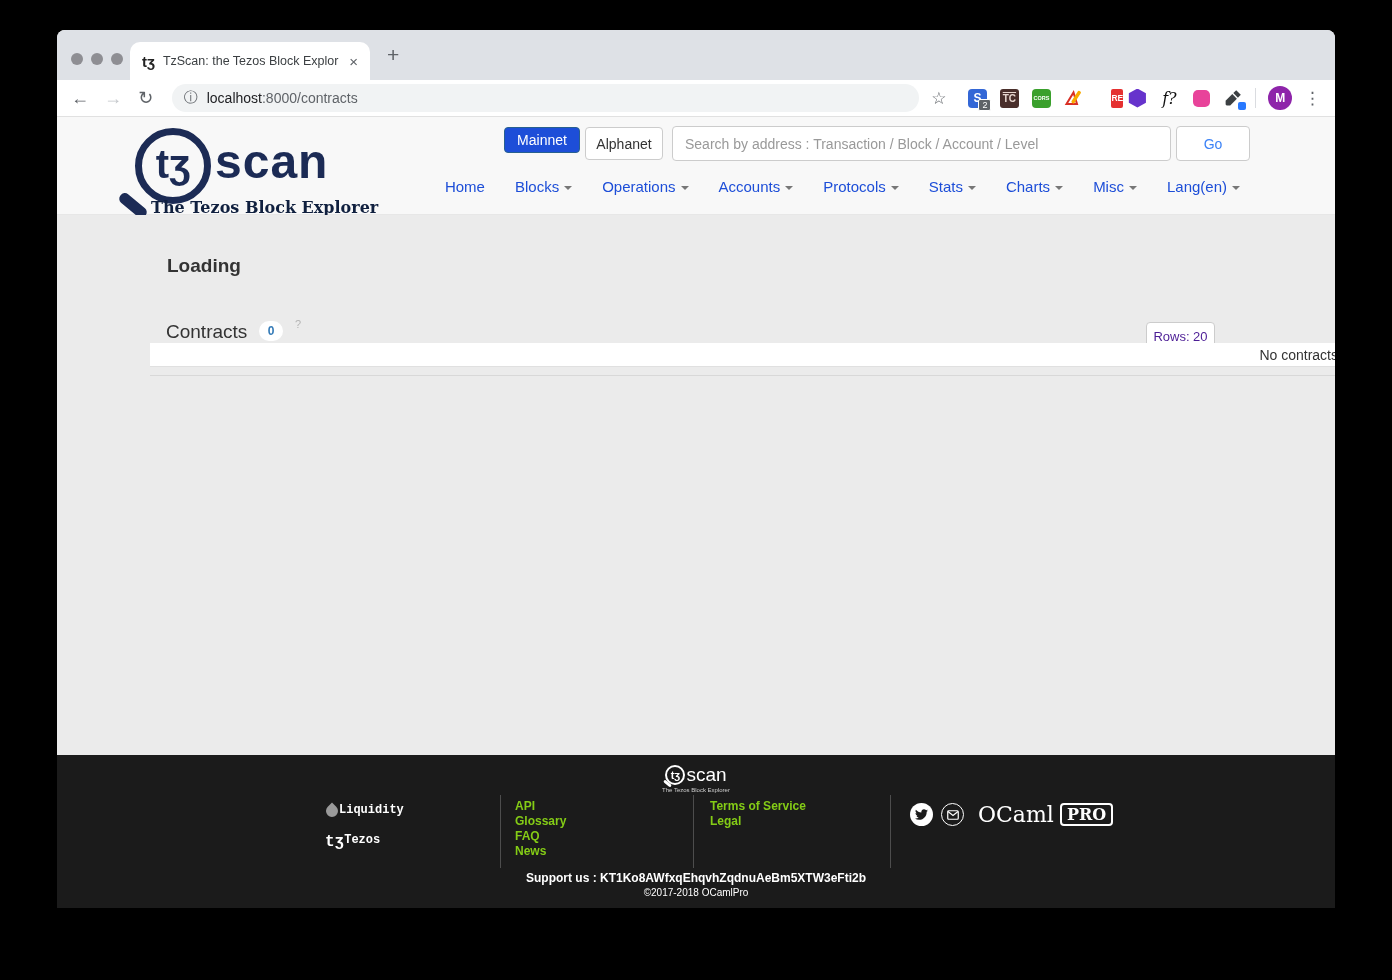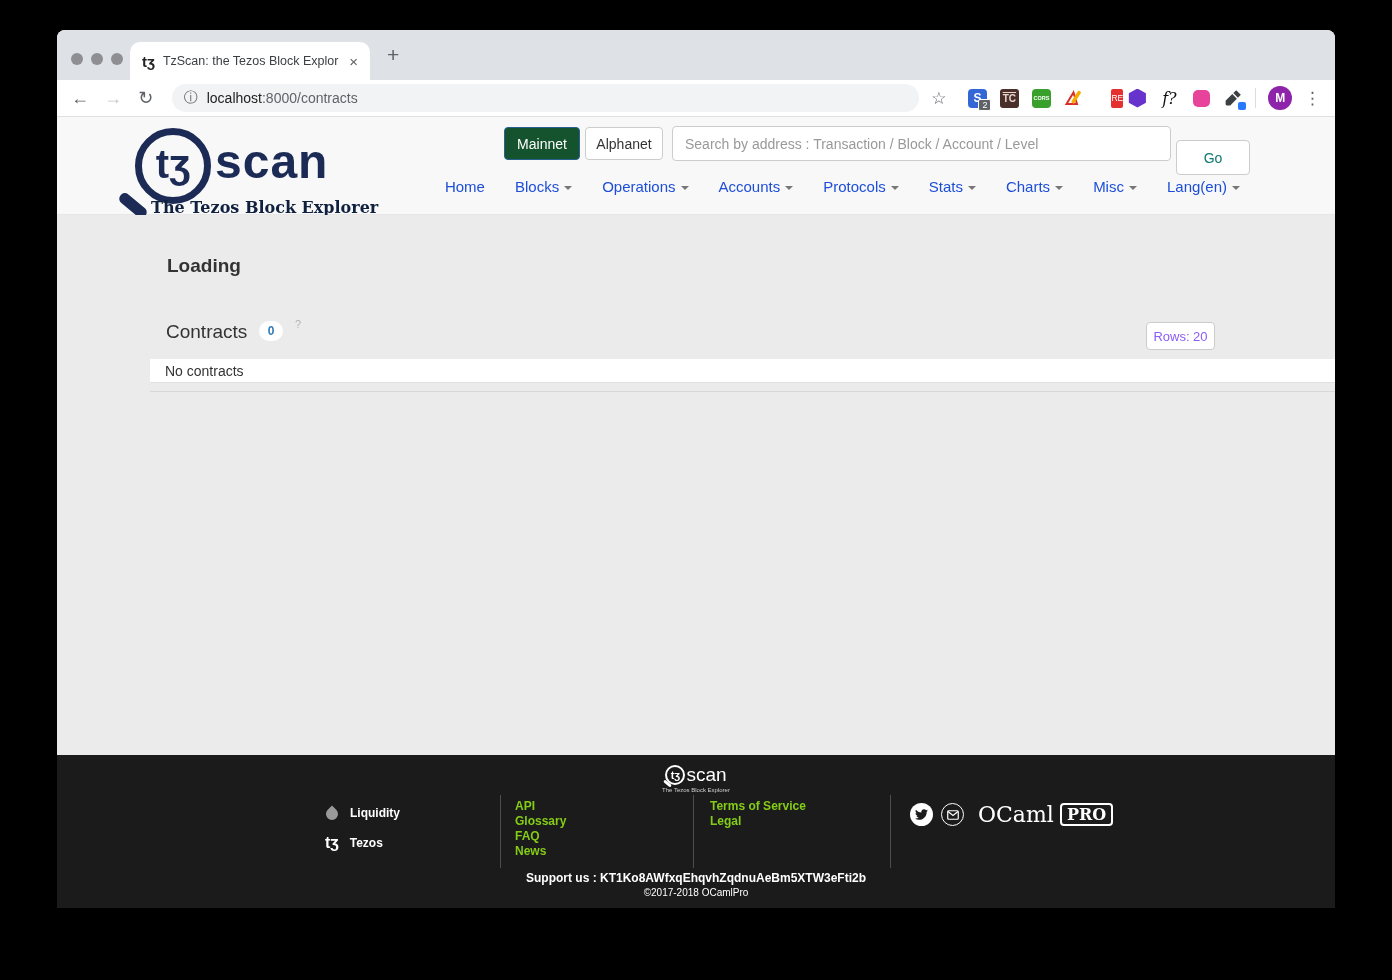--- a/index.html
+++ b/index.html
@@ -39,21 +39,21 @@
   .ext-s-box { width:19px; height:19px; border-radius:4px; background:#3367d6; color:#fff;
                font-size:12px; font-weight:bold; display:flex; align-items:center; justify-content:center; }
   .ext-badge { position:absolute; right:-4px; bottom:-3px; background:#5f6368; color:#fff;
                font-size:9px; padding:0 3px; border-radius:2px; border:1px solid #fff; }
   .ext-tc { width:19px; height:19px; border-radius:3px; background:#4a2f2b; color:#e8d7cf;
             font-size:10px; font-weight:bold; display:flex; align-items:center; justify-content:center;
             text-decoration:overline; }
   .ext-cors { width:19px; height:19px; border-radius:4px; background:#3aa02c; color:#fff;
               font-size:5.5px; font-weight:bold; display:flex; align-items:center; justify-content:center; }
   .ext-re { width:19px; height:19px; border-radius:2px; background:#e53030; color:#fff;
-            font-size:8.5px; font-weight:normal; display:flex; align-items:center; justify-content:center;margin-left:24px; }
+            font-size:8.5px; font-weight:bold; display:flex; align-items:center; justify-content:center;margin-left:24px; }
   .ext-hex { width:19px; height:19px; background:#6633cc;
              clip-path:polygon(50% 0,95% 25%,95% 75%,50% 100%,5% 75%,5% 25%); }
   .ext-fq { font-size:16px; color:#111; white-space:nowrap; font-family:"DejaVu Serif", serif; font-style:italic; }
   .ext-pink { width:17px; height:17px; border-radius:5px; background:#e8439a; }
   .ext-badge-blue { position:absolute; right:-3px; bottom:-2px; width:8px; height:8px;
                     background:#2979ff; border-radius:2px; }
   .tb-divider { width:1px; height:20px; background:#dadce0; margin-left:12px; }
   .avatar { width:24px; height:24px; border-radius:50%; background:#8e24aa; color:#fff;
             font-size:12px; font-weight:bold; display:flex; align-items:center;
             justify-content:center; margin-left:12px; }
@@ -66,66 +66,66 @@
           align-items:center; justify-content:center; }
   .lens-glyph { font-size:40px; font-weight:bold; color:#1c2b55; margin-top:-4px; }
   .lens-handle { position:absolute; left:60px; top:83px; width:32px; height:11px;
                  background:#1c2b55; border-radius:5px; transform:rotate(40deg); }
   .logo-scan { position:absolute; left:158px; top:17px; font-size:48px; font-weight:bold;
                color:#1c2b55; letter-spacing:1px; }
   .logo-tagline { position:absolute; left:94px; top:81px; font-family:"DejaVu Serif", serif;
                   font-weight:bold; font-size:16px; color:#10203f; white-space:nowrap; }
   .btn { border-radius:4px; font-size:14px; display:flex; align-items:center;
          justify-content:center; cursor:pointer; }
-  .btn-mainnet { position:absolute; left:447px; top:10px; width:76px; height:33px;
-                 background:#14532d; border:1px solid #28608f; color:#fff; }
+  .btn-mainnet { position:absolute; left:447px; top:10px; width:76px; height:26px;
+                 background:#1d4ed8; border:1px solid #28608f; color:#fff; }
   .btn-alphanet { position:absolute; left:528px; top:10px; width:78px; height:33px;
                   background:#fff; border:1px solid #ccc; color:#333; }
   .search-input { position:absolute; left:615px; top:9px; width:499px; height:35px;
                   border:1px solid #ccc; border-radius:4px; padding:0 12px; font-size:14px;
                   color:#555; background:#fff; font-family:"Liberation Sans", sans-serif; }
   .search-input::placeholder { color:#999; opacity:1; }
   .btn-go { position:absolute; left:1119px; top:9px; width:74px; height:35px;
-            background:#fff; border:1px solid #ccc; color:#0f766e;margin-top:14px; }
+            background:#fff; border:1px solid #ccc; color:#3b82f6; }
   .main-nav { position:absolute; top:61px; right:95px; display:flex; gap:30px; align-items:center; }
   .nav-item { font-size:15px; color:#1d4ed8; text-decoration:none; white-space:nowrap; cursor:pointer; }
   .caret { display:inline-block; margin-left:5px; vertical-align:2px;
            border-top:4px solid #777; border-left:4px solid transparent; border-right:4px solid transparent; }
 
   
   .main { position:relative; height:540px; background:#ebebeb; }
   .loading { position:absolute; left:110px; top:40px; font-size:19px; font-weight:bold; color:#333; }
   .section-head { position:absolute; left:109px; top:103px; }
   .section-title { font-size:19px; color:#333; }
   .count-badge { display:inline-block; margin-left:7px; background:#fff; color:#337ab7;
                  font-size:12px; font-weight:bold; padding:3px 9px; border-radius:11px;
                  vertical-align:3px; }
   .help-mark { vertical-align:10px; font-size:11px; color:#b5b5b5; margin-left:7px; }
   .rows-btn { position:absolute; left:1089px; top:107px; width:69px; height:28px;
-              background:#fff; border:1px solid #ccc; border-radius:4px; color:#8b5cf6;
+              background:#fff; border:1px solid #ccc; border-radius:4px; color:#4c1d95;
               font-size:13px; display:flex; align-items:center; justify-content:center; cursor:pointer; }
-  .table { position:absolute; left:93px; top:144px; width:1188px; }
+  .table { position:absolute; left:93px; top:128px; width:1188px;text-align:right; }
   .row-empty { background:#fff; height:24px; line-height:24px; padding-left:15px;
                font-size:14px; color:#333; border-bottom:1px solid #e0e0e0; }
   .table-bottom { height:9px; border-bottom:1px solid #d8d8d8; }
 
   
   .footer { position:relative; height:153px; background:#1b1b1b; color:#fff; }
   .f-logo { position:absolute; left:0; right:0; top:9px; text-align:center; }
   .f-logo-row { display:inline-flex; align-items:center; }
   .f-lens { width:20px; height:20px; border:2.5px solid #fff; border-radius:50%;
             display:flex; align-items:center; justify-content:center; }
   .f-lens-glyph { font-size:11px; font-weight:bold; color:#fff; margin-top:-1px; }
   .f-logo-scan { font-size:19px; color:#fff; margin-left:1px; }
   .f-logo-tagline { font-size:6px; color:#cfcfcf; margin-top:1px; }
   .f-handle { position:absolute; width:9px; height:3px; background:#fff; border-radius:2px;
               transform:rotate(40deg); left:-4px; bottom:-2px; }
   .f-col { position:absolute; font-size:12px; font-weight:bold; }
   .f-col1 { left:268px; top:48px; }
-  .f-link-row { display:flex; align-items:center; gap:11px; height:20px; margin-bottom:10px; cursor:pointer; }
+  .f-link-row { display:flex; align-items:flex-start; height:20px; margin-bottom:10px; cursor:pointer;font-family:Liberation Mono, monospace; }
   .droplet { width:12px; height:12px; background:#9a9a9a; border-radius:0 50% 50% 50%;
              transform:rotate(45deg); margin:2px 1px 0 1px; }
   .f-tz { font-size:16px; font-weight:bold; color:#fff; }
   .f-col2 { left:458px; top:44px; line-height:15px; }
   .f-col3 { left:653px; top:44px; line-height:15px; }
   .f-col a, .f-col div.f-line { color:#84cc16; text-decoration:none; display:block; cursor:pointer; }
   .f-divider { position:absolute; top:40px; height:73px; width:1px; background:#4d4d4d; }
   .f-social { position:absolute; left:853px; top:47px; display:flex; align-items:center; }
   .tw-circle { width:23px; height:23px; border-radius:50%; background:#fff; display:flex;
                align-items:center; justify-content:center; cursor:pointer; }

